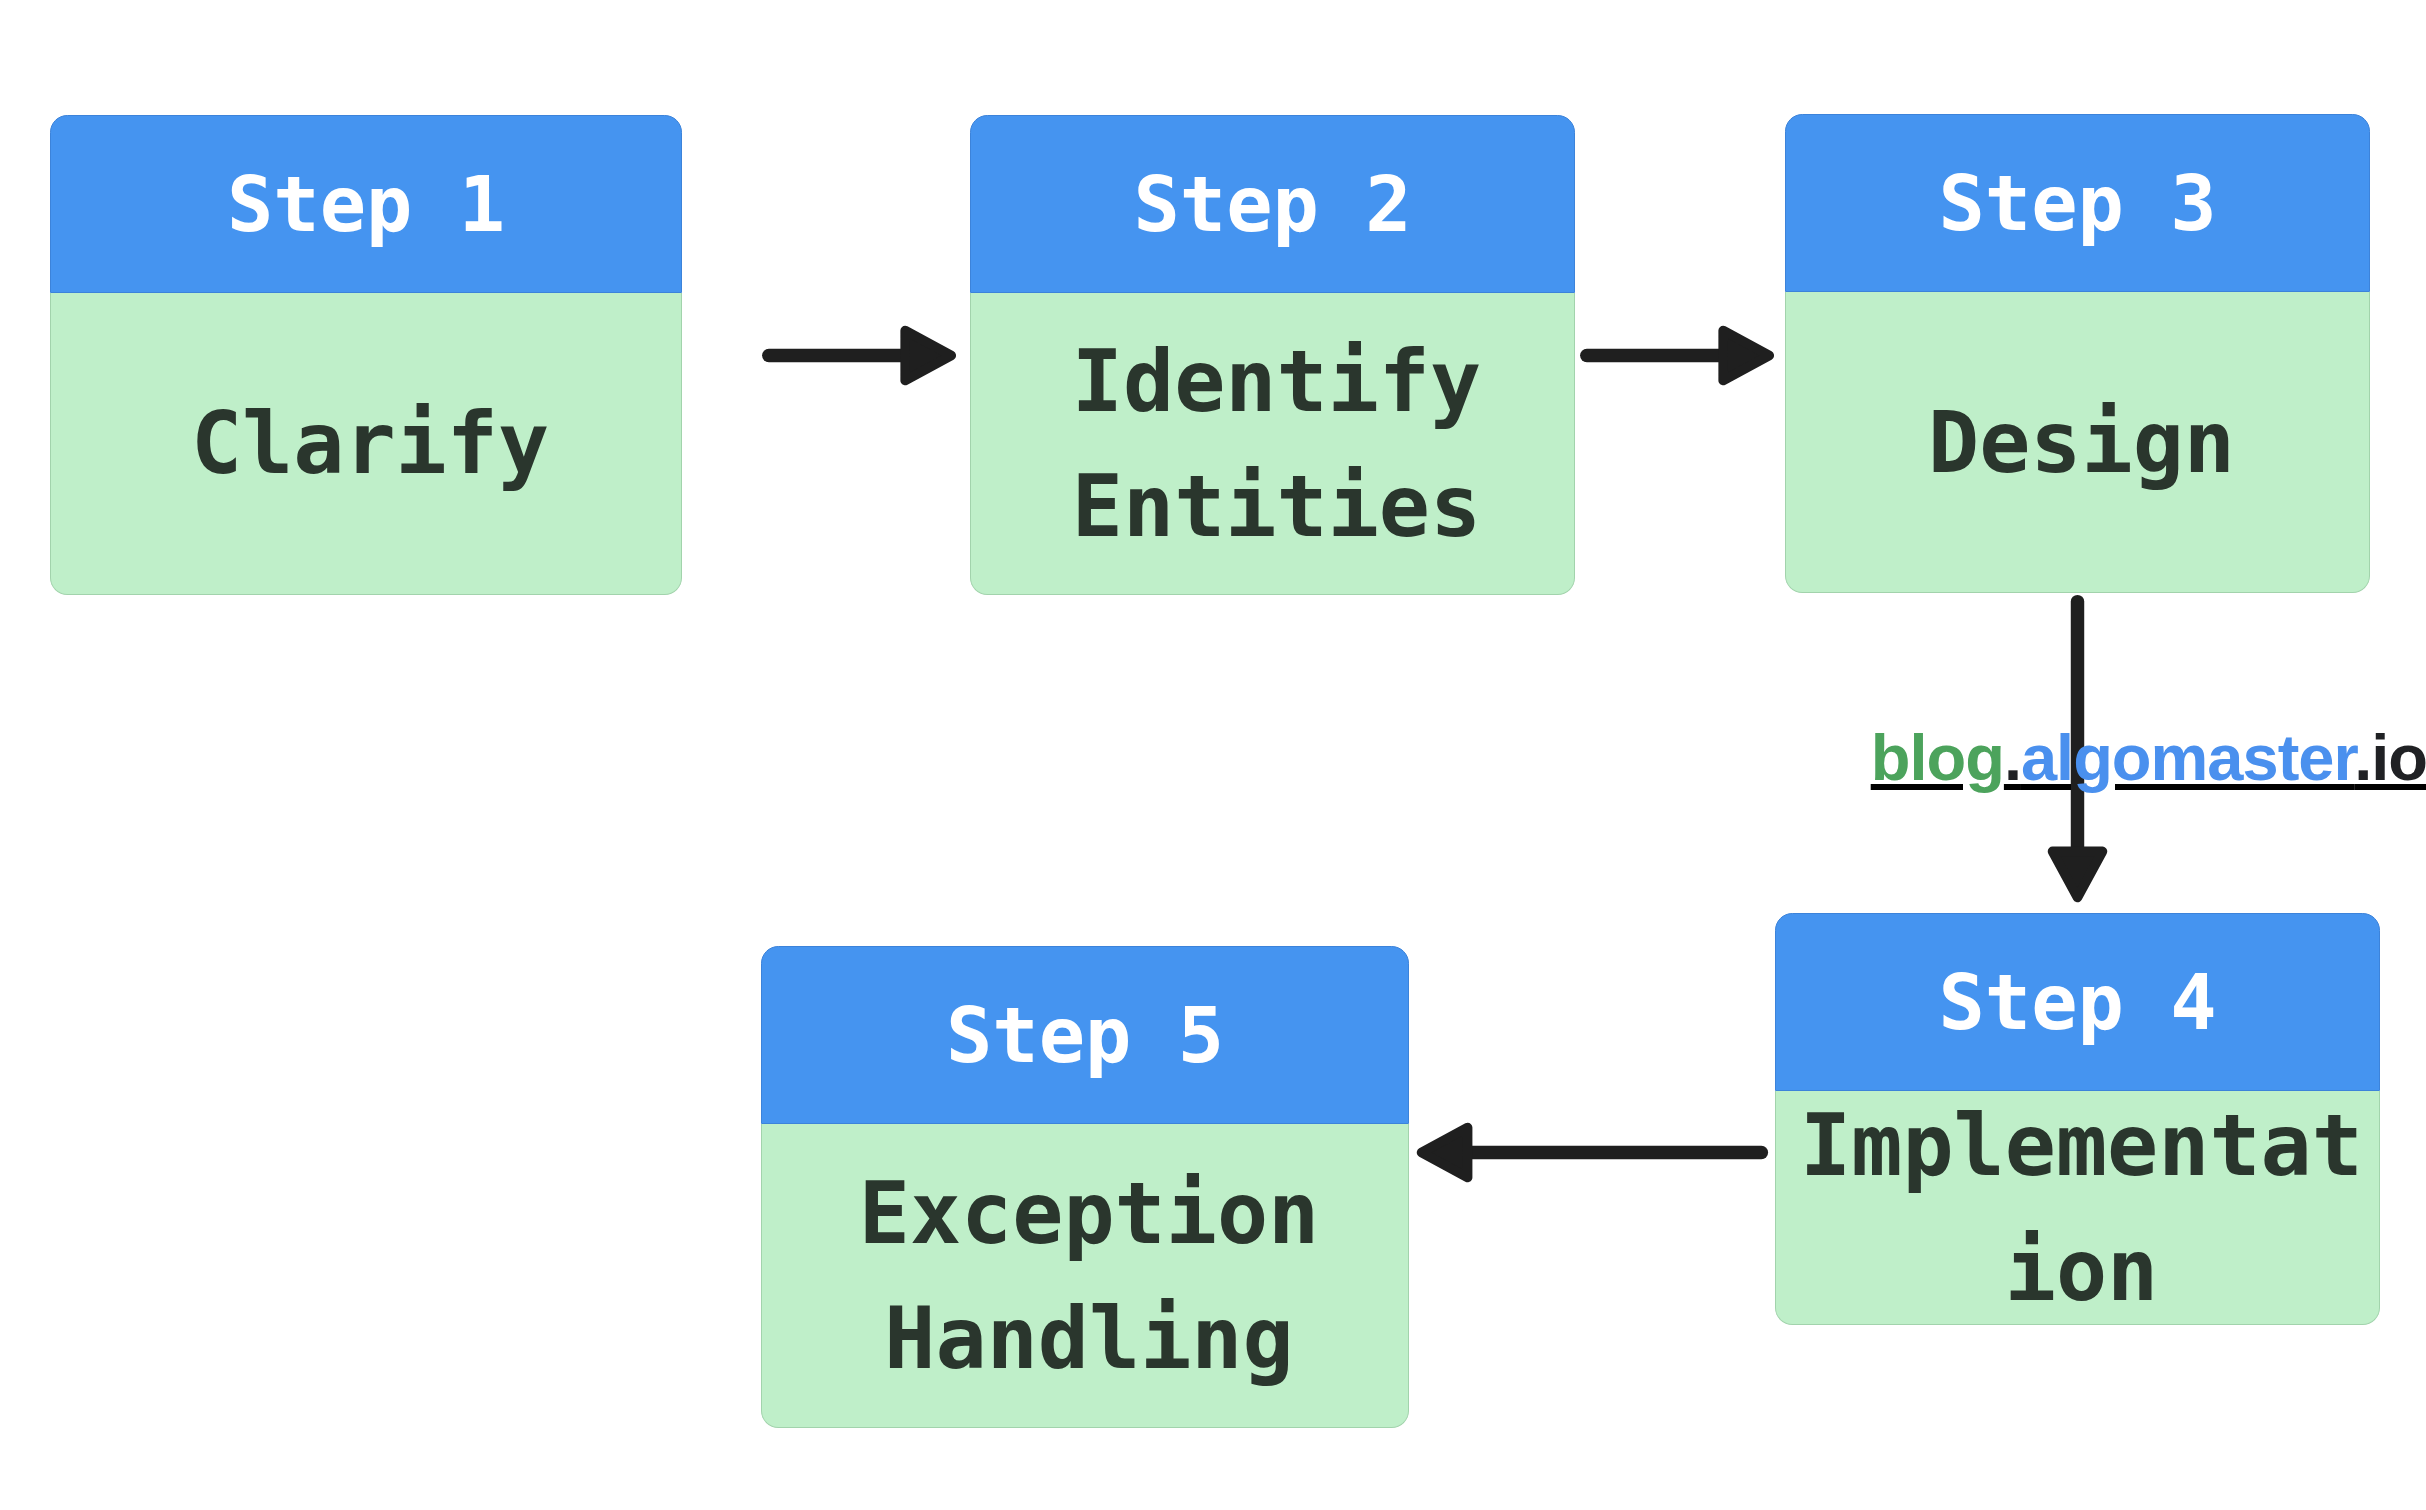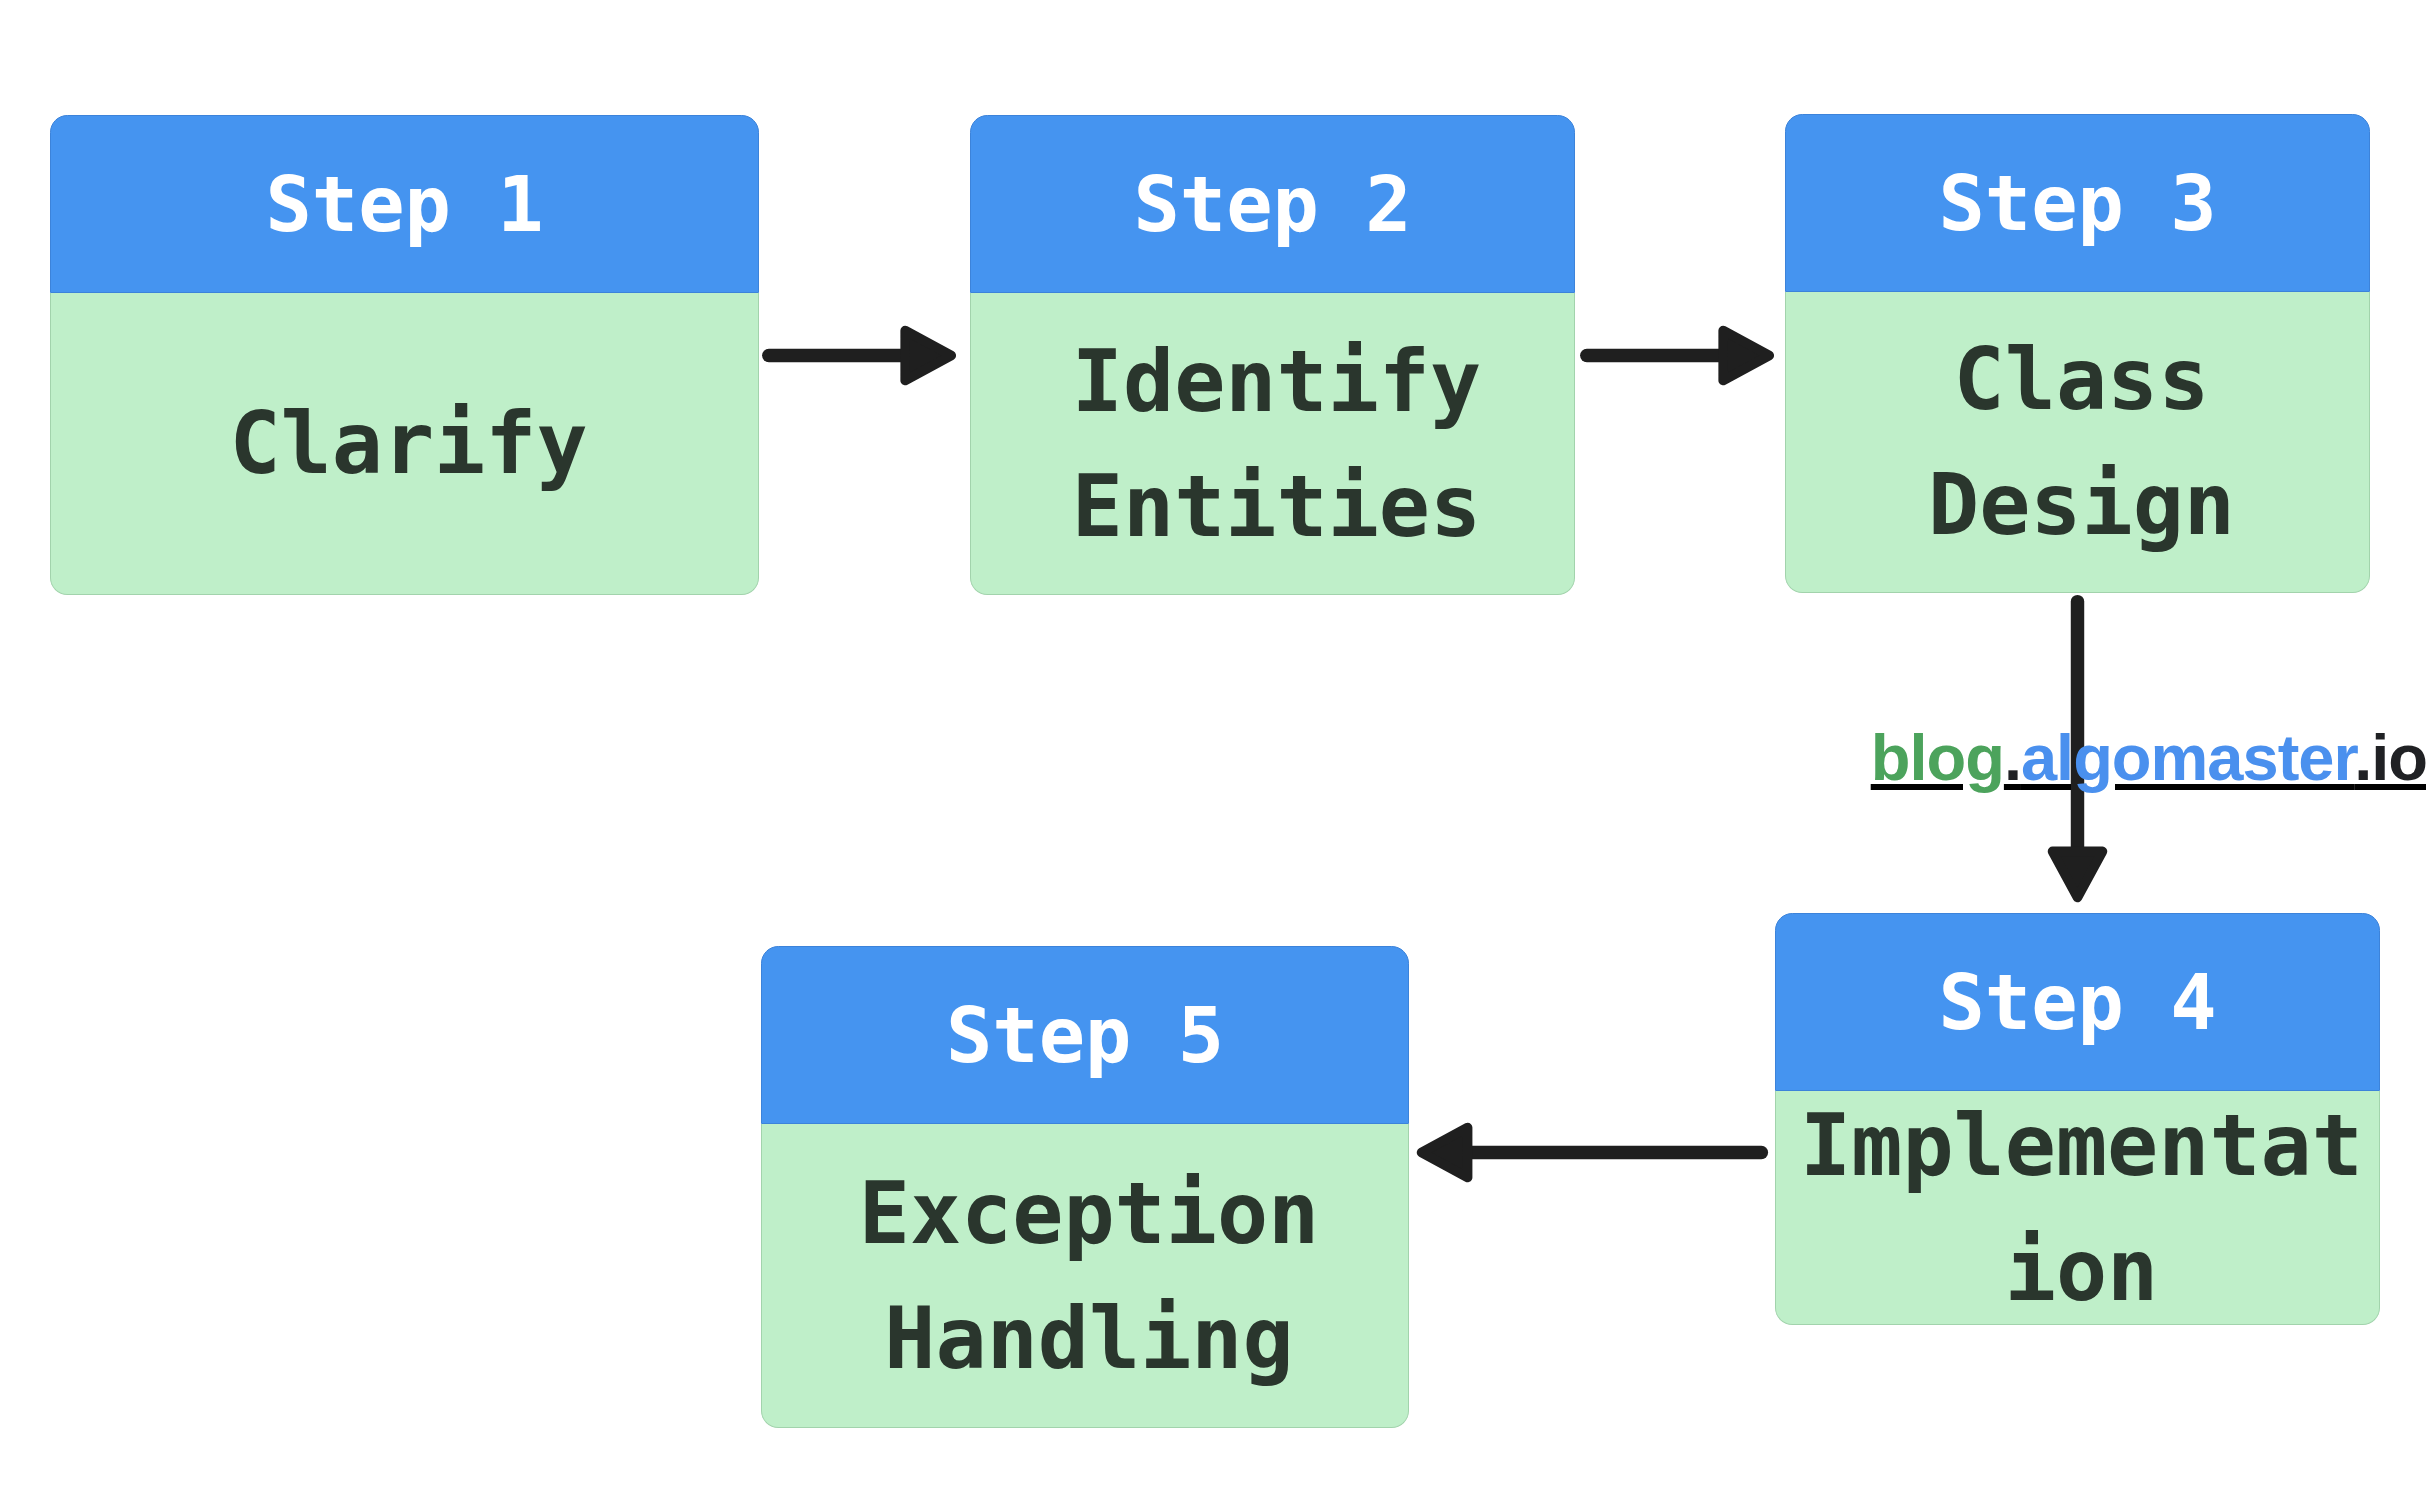--- a/index.html
+++ b/index.html
@@ -47,21 +47,21 @@
     align-items: center;
     justify-content: center;
     color: var(--step-text-dark, #2A362D);
     font-size: 85px;
     font-weight: 700;
     line-height: 125px;
     padding-left: 8px;
   }
   .step-body .line { white-space: nowrap; }
 
-  .step-1 { left: 50px;   top: 115px; width: 709px; height: 480px; }
+  .step-1 { left: 50px;   top: 115px; width: 632px; height: 480px; }
   .step-2 { left: 970px; top: 115px; width: 605px; height: 480px; }
   .step-3 { left: 1785px; top: 114px; width: 585px; height: 479px; }
   .step-4 { left: 1775px; top: 913px; width: 605px; height: 412px; }
   .step-5 { left: 761px;  top: 910px; width: 648px; height: 482px; margin-top: 36px; }
 
   
   .arrow {
     position: absolute;
     color: var(--arrow-dark, #1F1F1F);
   }
@@ -111,21 +111,20 @@
       <div class="line">Identify</div>
       <div class="line">Entities</div>
     </div>
   </div>
 
   <div class="step step-3">
     <div class="step-header">
       <span>Step 3</span>
     </div>
     <div class="step-body">
-      <div class="line">Class</div>
       <div class="line">Design</div>
     </div>
   </div>
 
   <div class="step step-4">
     <div class="step-header">
       <span>Step 4</span>
     </div>
     <div class="step-body">
       <div class="line">Implementat</div>

